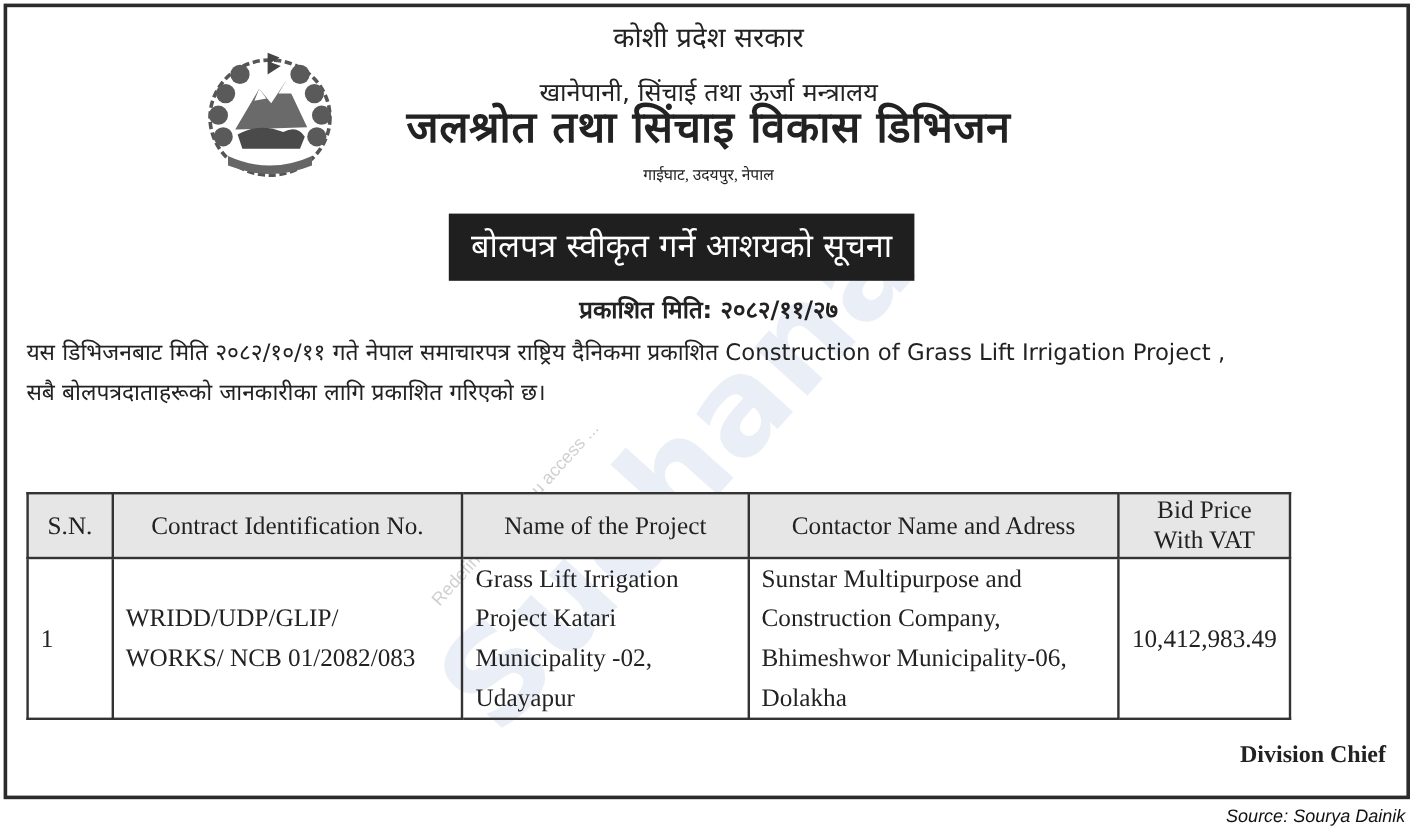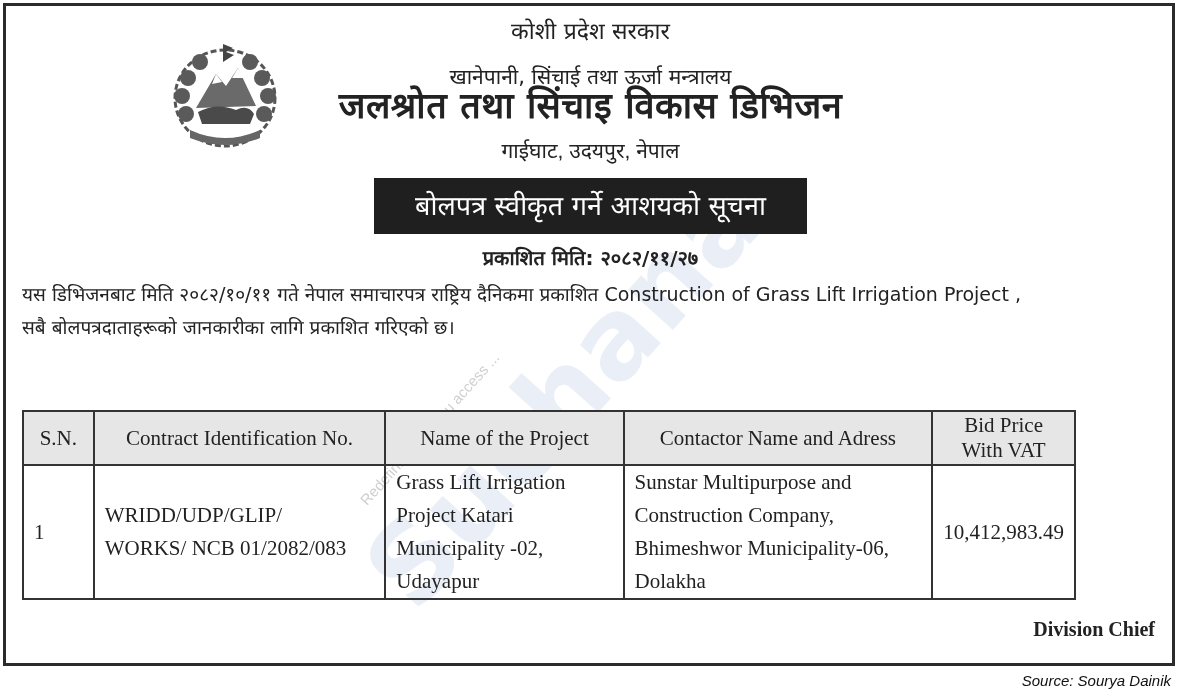--- a/index.html
+++ b/index.html
@@ -5,22 +5,22 @@
   html, body { margin: 0; padding: 0; background: #ffffff; }
   body { width: 1181px; height: 694px; position: relative; overflow: hidden;
          font-family: "Liberation Serif", "DejaVu Serif", serif; color: #1e1e1e; }
   .frame { position: absolute; left: 3px; top: 3px; width: 1172px; height: 663px;
            border: 3px solid #2b2b2b; box-sizing: border-box; background: #fff; }
   .emblem { position: absolute; left: 166px; top: 38px; width: 118px; height: 116px; }
   .hdr { position: absolute; left: 0; width: 1181px; text-align: center; color: #222; }
   .h1 { top: 14px; font-size: 23px; font-family: "DejaVu Sans", sans-serif; }
   .h2 { top: 62px; font-size: 21px; font-family: "DejaVu Sans", sans-serif; }
   .h3 { top: 80px; font-size: 36px; font-weight: bold; font-family: "DejaVu Sans", sans-serif; letter-spacing: 0.5px; }
-  .h4 { top: 136px; font-size: 21px; font-family: Liberation Sans, sans-serif; }
-  .title-box { position: absolute; left: 374px; top: 178px; width: 433px; height: 56px;
+  .h4 { top: 136px; font-size: 13px; font-family: Liberation Serif, serif; }
+  .title-box { position: absolute; left: 374px; top: 178px; width: 388px; height: 56px;
                background: #1f1f1f; color: #fff; text-align: center; line-height: 56px;
                font-size: 27px; font-family: "DejaVu Sans", sans-serif; }
   .pubdate { position: absolute; left: 0; top: 244px; width: 1181px; text-align: center;
              font-size: 20px; font-weight: bold; font-family: "DejaVu Sans", sans-serif; color:#222; }
   .para { position: absolute; left: 22px; top: 278px; width: 1140px; font-size: 19px;
           line-height: 32.5px; font-family: "DejaVu Sans", "Liberation Serif", serif; color: #222; }
   .para span { display: block; white-space: nowrap; overflow: hidden; }
   table.bids { position: absolute; left: 22px; top: 410px; width: 1054px; border-collapse: collapse;
                font-family: "Liberation Serif", serif; font-size: 21px; color: #222; }
   table.bids th, table.bids td { border: 2px solid #333; padding: 0 10px; }

